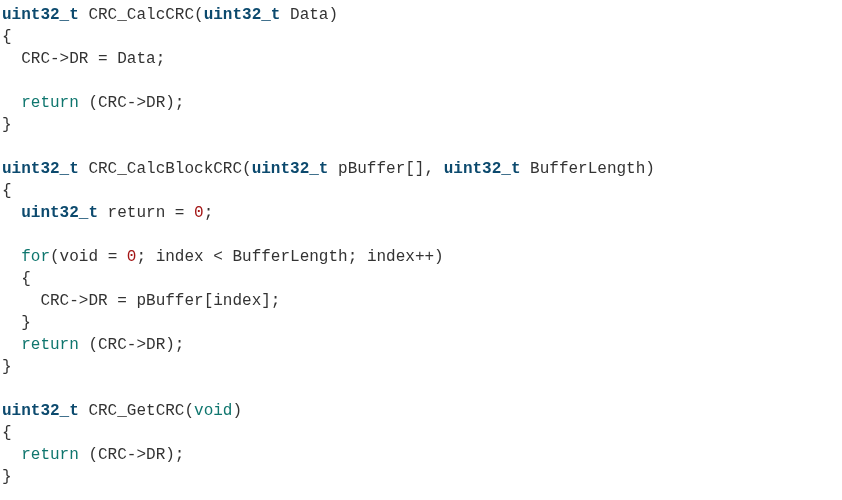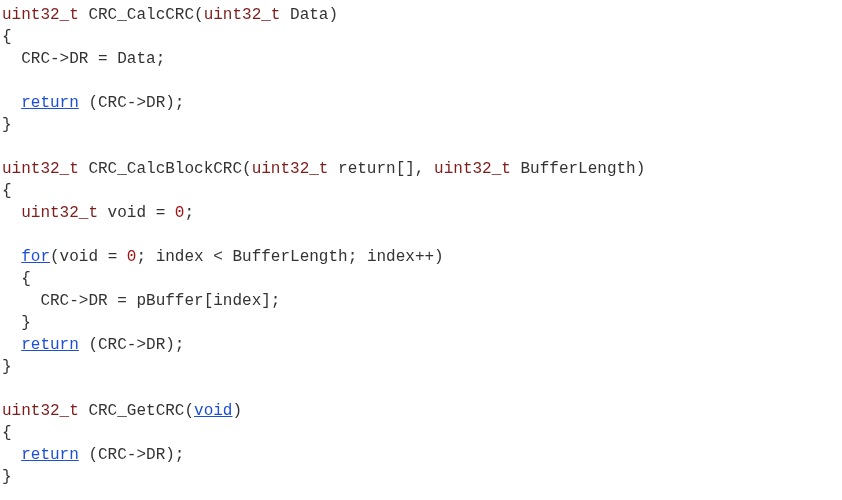--- a/index.html
+++ b/index.html
@@ -12,37 +12,37 @@
   }
   pre.code {
     margin: 0;
     padding: 4px 0 0 2px;
     font-family: "Courier New", Courier, monospace;
     font-size: 16px;
     line-height: 22px;
     white-space: pre;
     color: #333333;
   }
-  .kw   { color: #1d4ed8; text-decoration: underline; } 
-  .type { color: #7f1d1d; } 
+  .kw   { color: #0f766e; } 
+  .type { color: #0c4a6e; font-weight: bold; } 
   .num  { color: #a31515; } 
 </style>
 </head>
 <body>
 
 <pre class="code"><span class="type">uint32_t</span><span> CRC_CalcCRC(</span><span class="type">uint32_t</span><span> Data)</span>
 <span>{</span>
 <span>  CRC-&gt;DR = Data;</span>
 <span></span>
 <span>  </span><span class="kw">return</span><span> (CRC-&gt;DR);</span>
 <span>}</span>
 <span></span>
-<span class="type">uint32_t</span><span> CRC_CalcBlockCRC(</span><span class="type">uint32_t</span><span> return[], </span><span class="type">uint32_t</span><span> BufferLength)</span>
+<span class="type">uint32_t</span><span> CRC_CalcBlockCRC(</span><span class="type">uint32_t</span><span> pBuffer[], </span><span class="type">uint32_t</span><span> BufferLength)</span>
 <span>{</span>
-<span>  </span><span class="type">uint32_t</span><span> void = </span><span class="num">0</span><span>;</span>
+<span>  </span><span class="type">uint32_t</span><span> return = </span><span class="num">0</span><span>;</span>
 <span></span>
 <span>  </span><span class="kw">for</span><span>(void = </span><span class="num">0</span><span>; index &lt; BufferLength; index++)</span>
 <span>  {</span>
 <span>    CRC-&gt;DR = pBuffer[index];</span>
 <span>  }</span>
 <span>  </span><span class="kw">return</span><span> (CRC-&gt;DR);</span>
 <span>}</span>
 <span></span>
 <span class="type">uint32_t</span><span> CRC_GetCRC(</span><span class="kw">void</span><span>)</span>
 <span>{</span>

